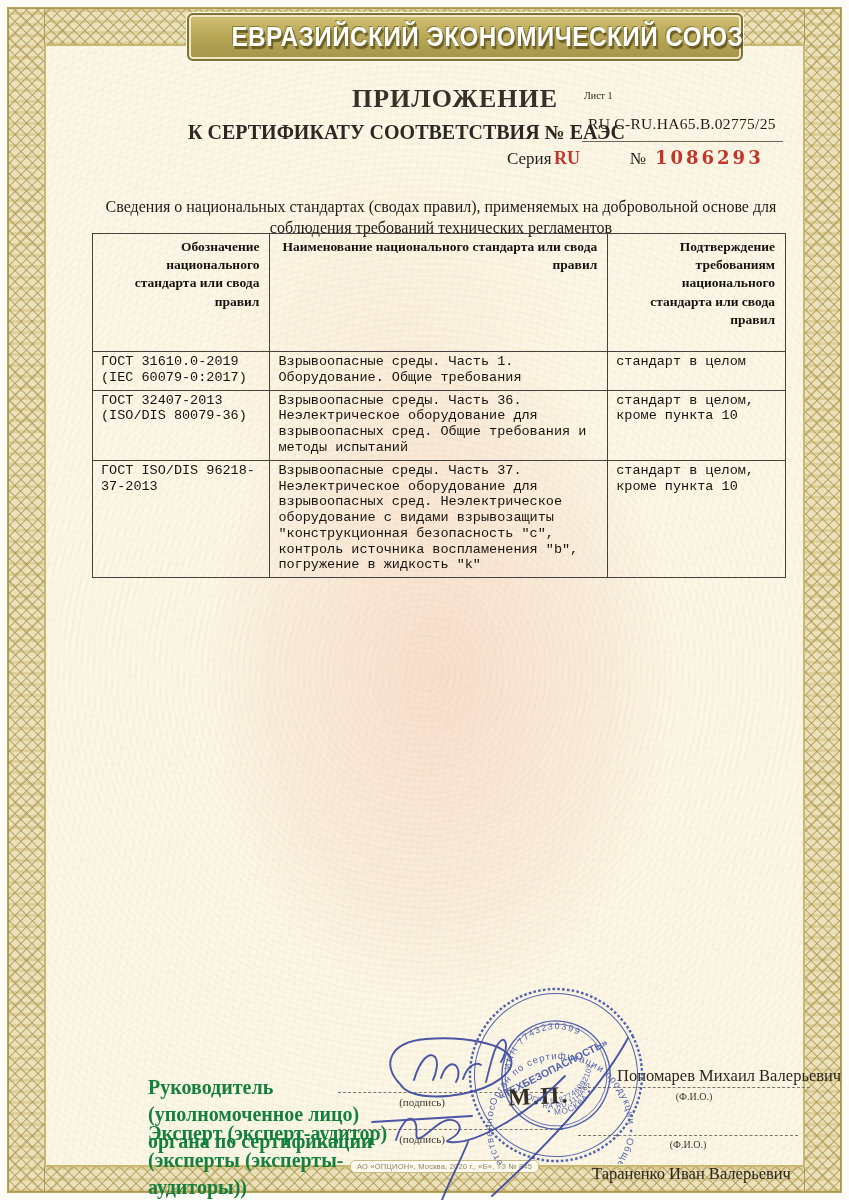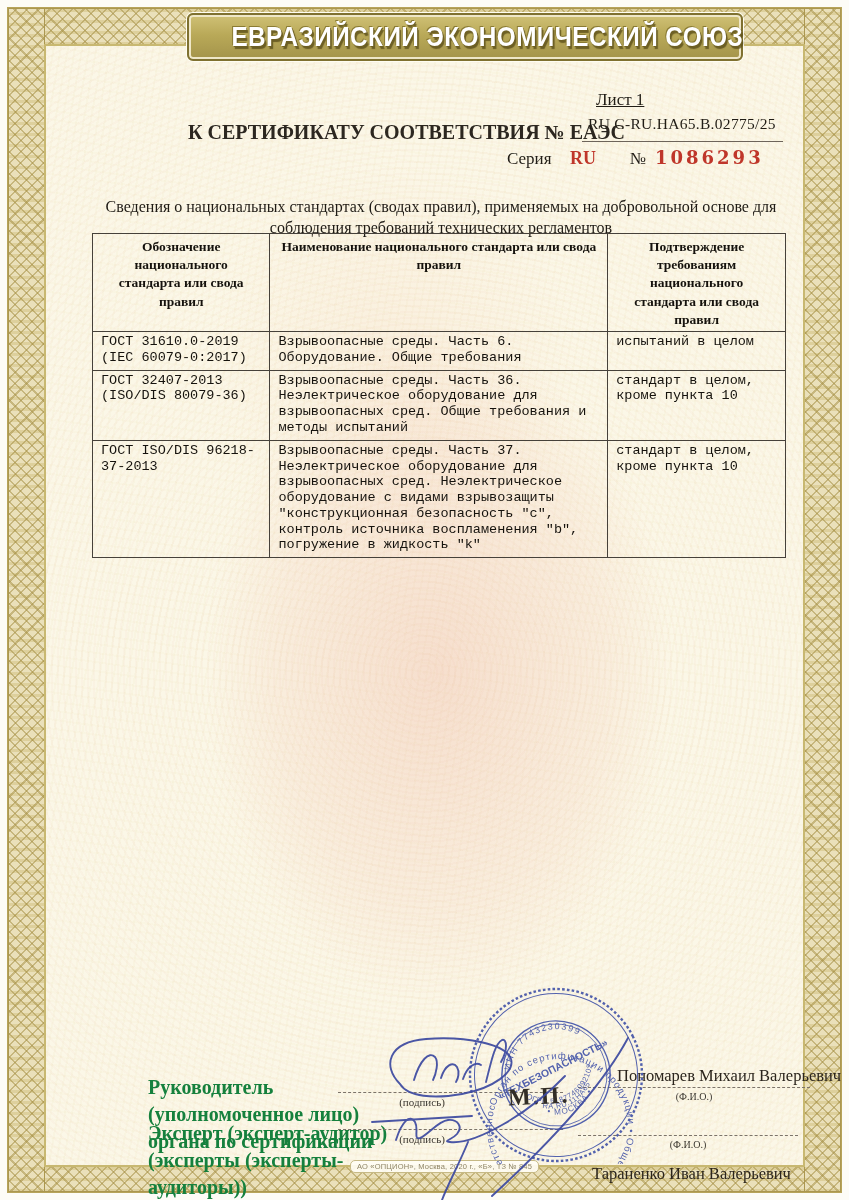--- a/index.html
+++ b/index.html
@@ -33,35 +33,35 @@
   .banner{left:187px;top:13px;width:508px;height:44px;z-index:6;border-radius:6px;
           background:linear-gradient(180deg,#d0c176 0%,#b9a958 45%,#a4944a 100%);
           border:2px solid #7f7130;box-shadow:inset 0 0 0 2px #efe7c8, 0 0 0 1px #fffdf2;
           display:flex;align-items:center;justify-content:center;padding-left:44px;}
   .banner span{font-family:"Liberation Sans", sans-serif;font-weight:bold;font-size:27px;
           color:#ffffff;letter-spacing:.5px;white-space:nowrap;transform:scaleX(.9) scaleY(1.05);
           text-shadow:1px 1px 0 #6e6024,-1px -1px 0 #8a7b33,2px 2px 1px rgba(90,78,25,.8);}
   
   .doc-title{left:340px;top:84px;width:230px;text-align:center;font-size:26px;font-weight:bold;
              letter-spacing:1px;color:#37302a;white-space:nowrap;}
-  .sheet-no{left:596px;top:90px;font-size:17px;text-decoration:underline;}
+  .sheet-no{left:584px;top:90px;font-size:10px;}
   .subtitle{left:188px;top:121px;font-size:20px;font-weight:bold;white-space:nowrap;color:#2c2720;}
   .cert-no{left:588px;top:115px;font-size:15.5px;letter-spacing:.3px;white-space:nowrap;}
   .cert-underline{left:582px;top:141px;width:201px;border-top:1px solid #6d645a;}
   .series-label{left:507px;top:149px;font-size:17px;}
-  .series-value{left:570px;top:148px;font-size:18px;font-weight:bold;color:#bf362a;}
+  .series-value{left:554px;top:148px;font-size:18px;font-weight:bold;color:#bf362a;}
   .num-sign{left:630px;top:149px;font-size:17px;}
   .blank-number{left:655px;top:147px;font-size:18px;font-weight:600;letter-spacing:3px;
                 color:#bf362a;font-family:"DejaVu Serif", serif;}
   .intro{left:90px;top:196px;width:702px;text-align:center;font-size:16px;line-height:1.32;color:#1f1b15;}
   
   table.std{position:absolute;left:92px;top:233px;width:694px;border-collapse:collapse;
             font-size:13.5px;line-height:1.17;color:#15120d;}
   table.std th, table.std td{border:1.5px solid #46413a;vertical-align:top;background:transparent;}
-  table.std th{font-weight:bold;text-align:center;padding:4px 10px 2px;line-height:1.35;}
+  table.std th{font-weight:bold;text-align:right;padding:4px 10px 22px;line-height:1.35;}
   table.std td{padding:2px 7px 4px 8px;text-align:left;font-family:Liberation Mono, monospace;}
   .c1{width:168px;} .c2{width:352px;} .c3{width:168px;}
   td.r3{height:86px;} td.r1{height:30px;} td.r2{height:40px;}
   
   .sig-label{font-size:20px;font-weight:bold;line-height:1.35;color:#15803d;}
   .lbl-head{left:148px;top:1074px;width:250px;}
   .lbl-expert{left:148px;top:1120px;width:258px;}
   .sigline{border-bottom:1.5px dashed #7c746a;}
   .line-s1{left:338px;top:1076px;width:225px;height:16px;}
   .line-s2{left:338px;top:1113px;width:225px;height:16px;}
@@ -94,20 +94,21 @@
   <div class="band bottom"></div>
   <div class="band left"></div>
   <div class="band right"></div>
   <div class="sheet"></div>
   <div class="inner-frame"></div>
 
   <div class="abs banner">
     <span>ЕВРАЗИЙСКИЙ ЭКОНОМИЧЕСКИЙ СОЮЗ</span>
   </div>
 
+  <div class="abs doc-title">ПРИЛОЖЕНИЕ</div>
   <div class="abs sheet-no">Лист 1</div>
   <div class="abs subtitle">К СЕРТИФИКАТУ СООТВЕТСТВИЯ № ЕАЭС</div>
   <div class="abs cert-no">RU C-RU.HA65.B.02775/25</div>
   <div class="abs cert-underline"></div>
   <div class="abs series-label">Серия</div>
   <div class="abs series-value">RU</div>
   <div class="abs num-sign">№</div>
   <div class="abs blank-number">1086293</div>
 
   <div class="abs intro">Сведения о национальных стандартах (сводах правил), применяемых на добровольной основе для соблюдения требований технических регламентов</div>
@@ -116,22 +117,22 @@
     <thead>
       <tr>
         <th class="c1">Обозначение национального стандарта или свода правил</th>
         <th class="c2">Наименование национального стандарта или свода правил</th>
         <th class="c3">Подтверждение требованиям национального стандарта или свода правил</th>
       </tr>
     </thead>
     <tbody>
       <tr>
         <td class="r1">ГОСТ 31610.0-2019 (IEC 60079-0:2017)</td>
-        <td class="r1">Взрывоопасные среды. Часть 6. Оборудование. Общие требования</td>
-        <td class="r1">испытаний в целом</td>
+        <td class="r1">Взрывоопасные среды. Часть 1. Оборудование. Общие требования</td>
+        <td class="r1">стандарт в целом</td>
       </tr>
       <tr>
         <td class="r2">ГОСТ 32407-2013 (ISO/DIS 80079-36)</td>
         <td class="r2">Взрывоопасные среды. Часть 36. Неэлектрическое оборудование для взрывоопасных сред. Общие требования и методы испытаний</td>
         <td class="r2">стандарт в целом, кроме пункта 10</td>
       </tr>
       <tr>
         <td class="r3">ГОСТ ISO/DIS 96218-37-2013</td>
         <td class="r3">Взрывоопасные среды. Часть 37. Неэлектрическое оборудование для взрывоопасных сред. Неэлектрическое оборудование с видами взрывозащиты "конструкционная безопасность "c", контроль источника воспламенения "b", погружение в жидкость "k"</td>
         <td class="r3">стандарт в целом, кроме пункта 10</td>

